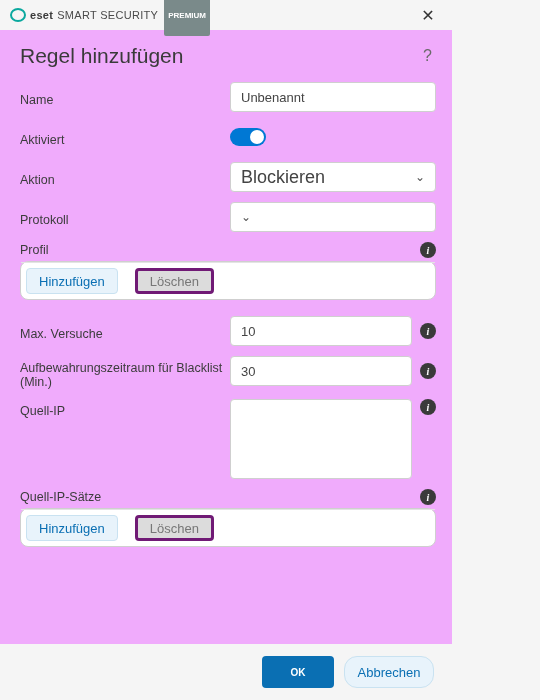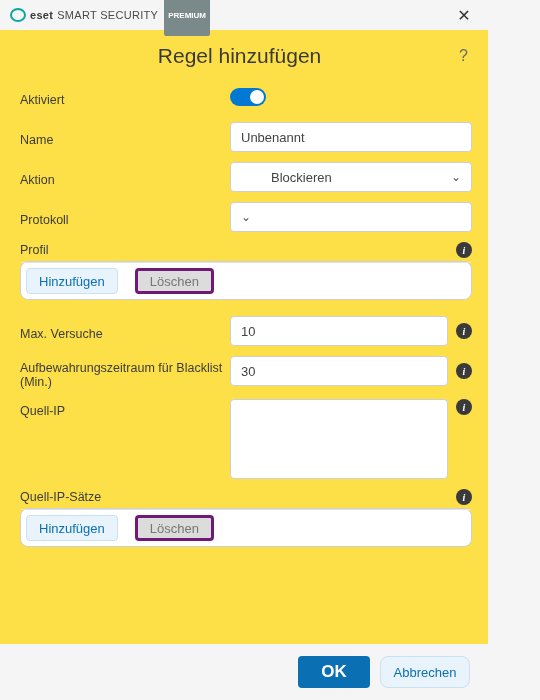--- a/index.html
+++ b/index.html
@@ -8,23 +8,23 @@
       padding: 0;
       font-family: "Segoe UI", Arial, sans-serif;
     }
     html, body {
       width: 540px;
       height: 700px;
       background: #f5f5f5;
       overflow: hidden;
     }
     .window {
-      width: 488px;
+      width: 452px;
       height: 700px;
-      background: #fde047;
+      background: #f0abfc;
       display: flex;
       flex-direction: column;
     }
     .titlebar {
       height: 30px;
       display: flex;
       align-items: center;
       padding: 0 10px 0 10px;
       background: #f5f5f5;
     }
@@ -72,21 +72,20 @@
     .header {
       display: flex;
       align-items: center;
       padding: 14px 20px 8px 20px;
     }
     .page-title {
       font-size: 21px;
       font-weight: 400;
       color: #3a3a3a;
       flex: 1;
-      text-align: center;
     }
     .help-icon {
       font-size: 16px;
       color: #6a6a6a;
       cursor: pointer;
     }
     .body {
       flex: 1;
       overflow-y: auto;
       padding: 6px 16px 10px 20px;
@@ -137,23 +136,22 @@
       text-align: left;
     }
     .select {
       display: flex;
       align-items: center;
       justify-content: space-between;
       cursor: pointer;
     }
     .select-label {
       flex: 1;
-      font-size: 13px;
+      font-size: 18px;
       color: #444;
-      margin-left: 30px;
     }
     .chevron {
       color: #555;
       font-size: 12px;
     }
     .toggle {
       width: 36px;
       height: 18px;
       background: #0078d4;
       border-radius: 9px;
@@ -246,34 +244,34 @@
       gap: 10px;
       padding: 0 18px;
       background: #f5f5f5;
     }
     .btn-primary {
       height: 32px;
       min-width: 72px;
       background: #0a6fb3;
       color: #fff;
       font-weight: 600;
-      font-size: 17px;
+      font-size: 10px;
       border: none;
       border-radius: 4px;
       cursor: pointer;
     }
     .btn-secondary {
       height: 32px;
       min-width: 90px;
       background: #e8f3fb;
       color: #0a6fb3;
       font-weight: 500;
       font-size: 13px;
       border: 1px solid #c9e2f1;
-      border-radius: 8px;
+      border-radius: 13px;
       cursor: pointer;
     }
     .section-label {
       font-size: 12.5px;
       color: #3c3c3c;
     }
     .profile-box .list-content { height: 48px; }
     .quellset-box .list-content { height: 58px; }
   </style>
 </head>
@@ -301,32 +299,32 @@
   <div class="header">
     <div class="page-title">Regel hinzufügen</div>
     <div class="help-icon">
       <span>?</span>
     </div>
   </div>
 
   <div class="body">
 
     <div class="row">
+      <div class="label">Name</div>
+      <div class="control-wrap">
+        <input class="text-input" type="text" value="Unbenannt" style="">
+      </div>
+    </div>
+
+    <div class="row">
       <div class="label">Aktiviert</div>
       <div class="control-wrap">
         <div class="toggle">
           <div class="toggle-knob"></div>
         </div>
-      </div>
-    </div>
-
-    <div class="row">
-      <div class="label">Name</div>
-      <div class="control-wrap">
-        <input class="text-input" type="text" value="Unbenannt" style="">
       </div>
     </div>
 
     <div class="row">
       <div class="label">Aktion</div>
       <div class="control-wrap">
         <div class="select">
           <span class="select-label">Blockieren</span>
           <span class="chevron">⌄</span>
         </div>

